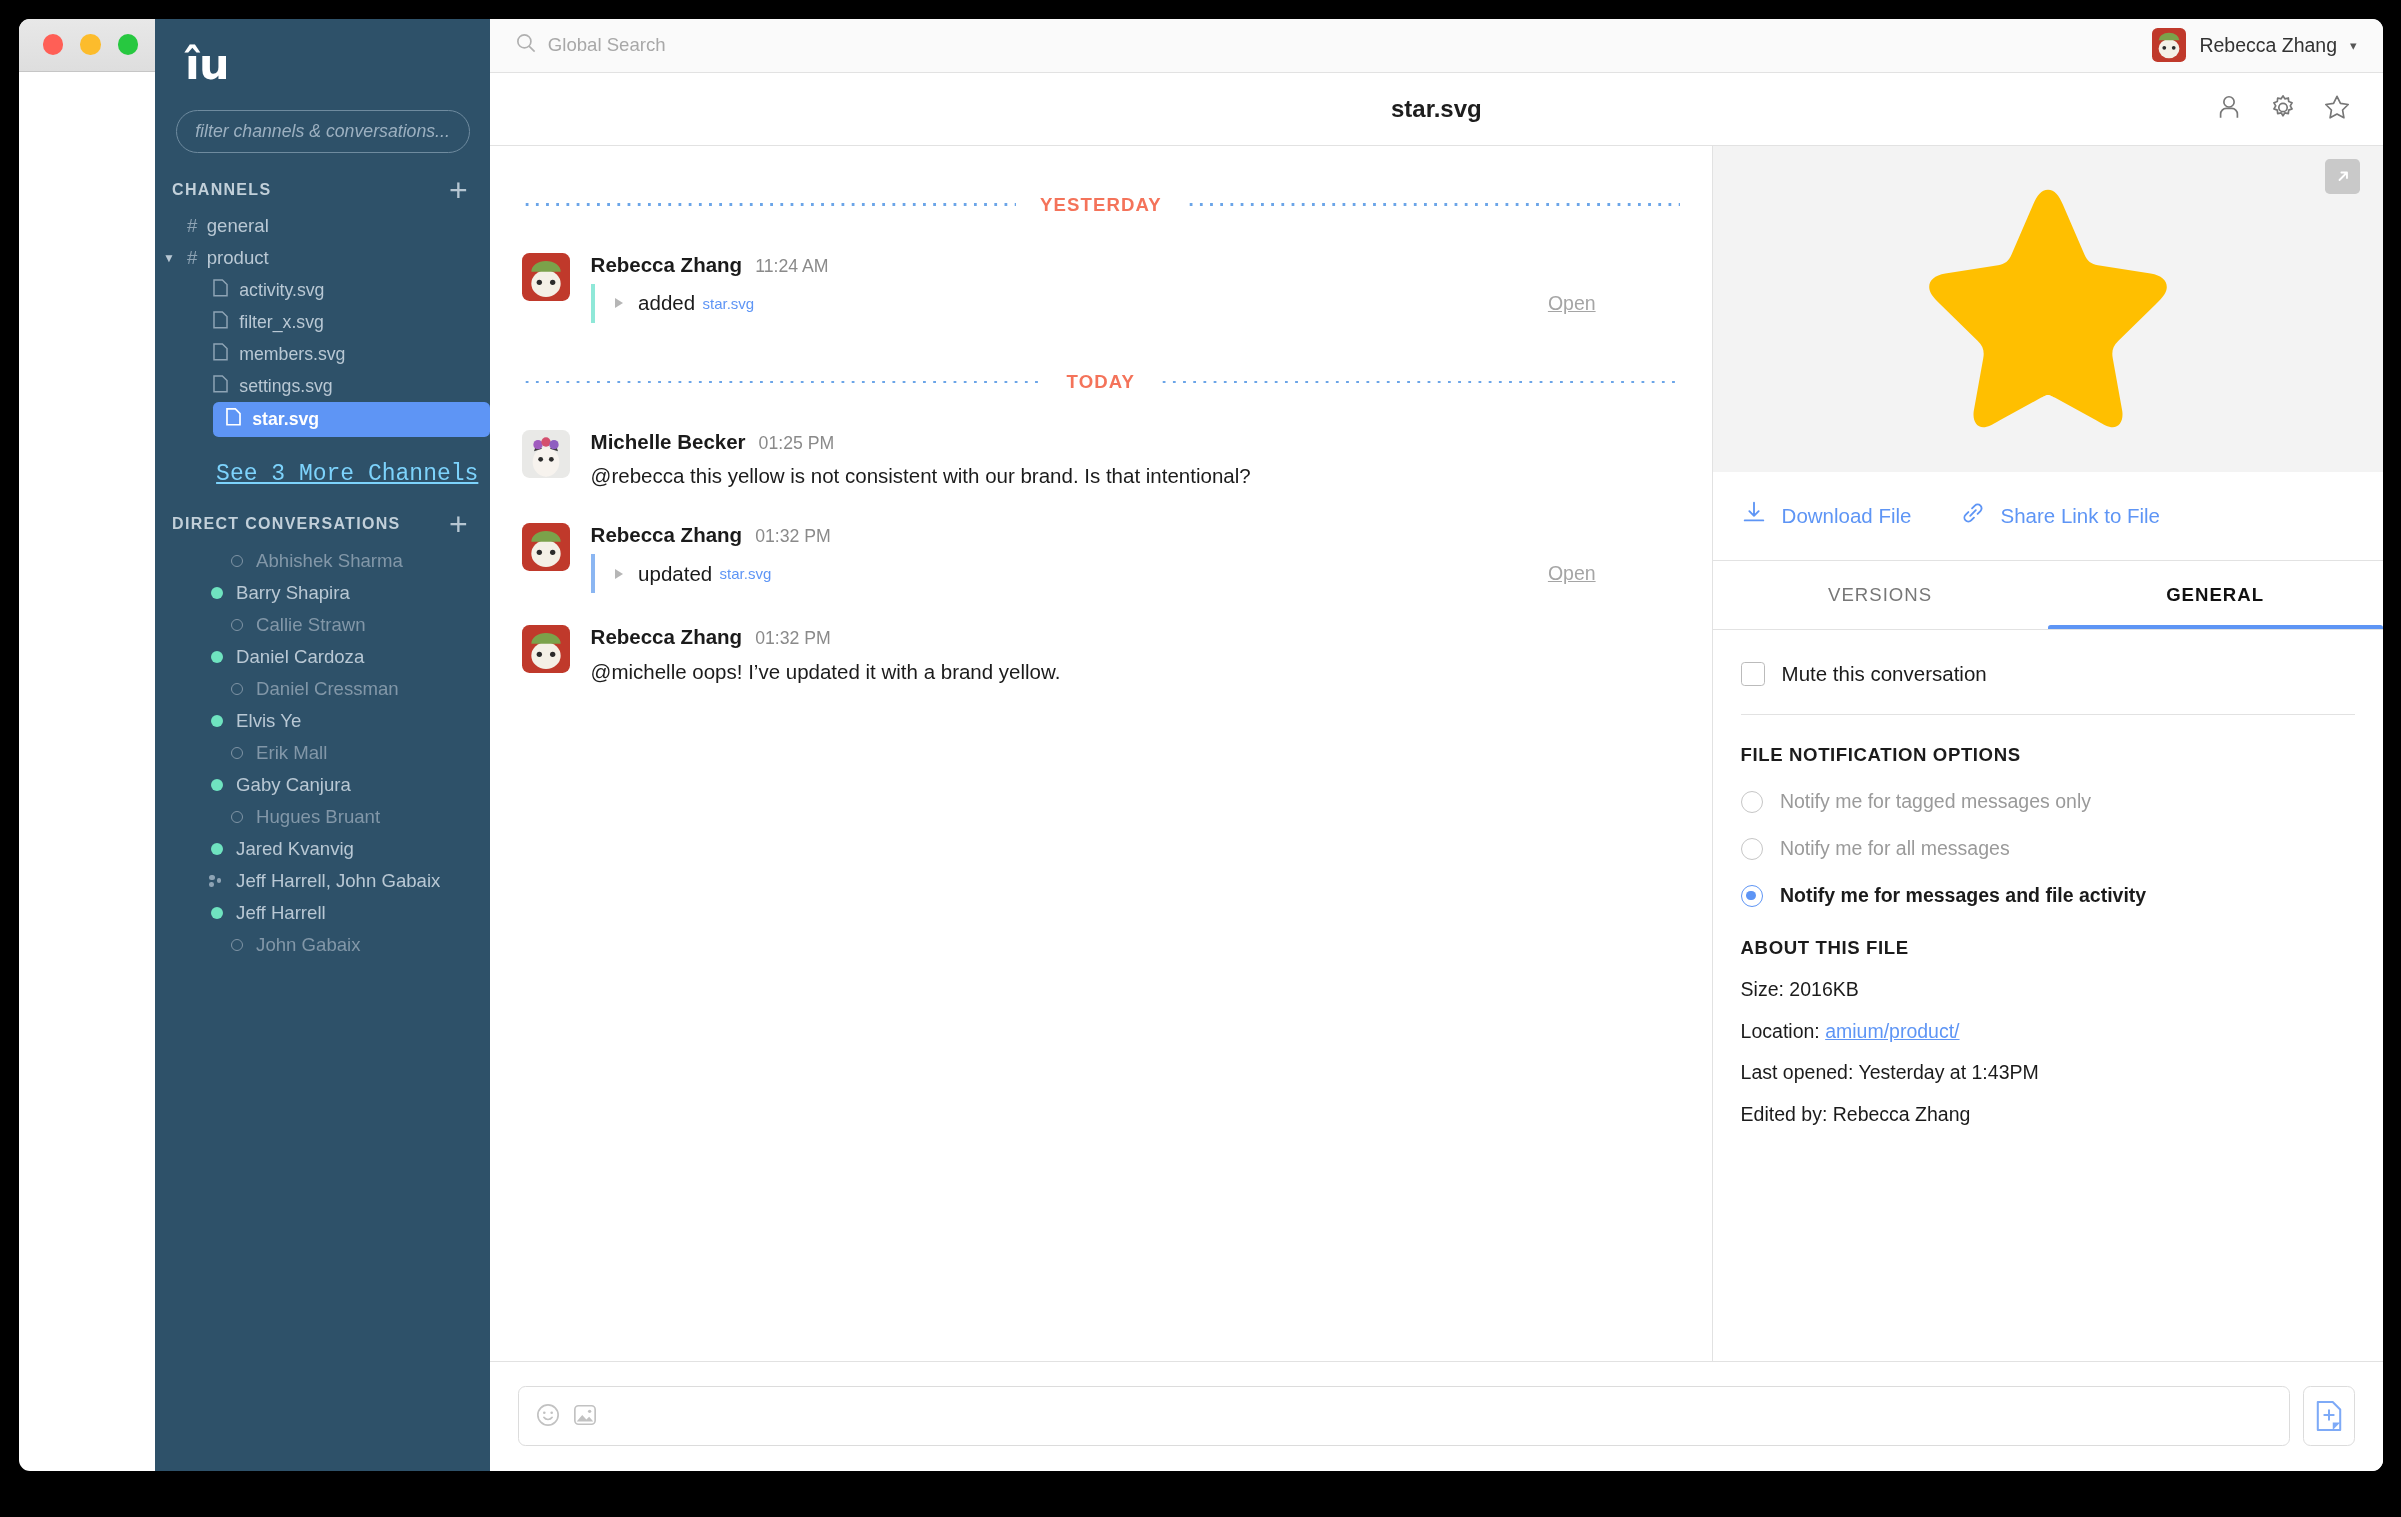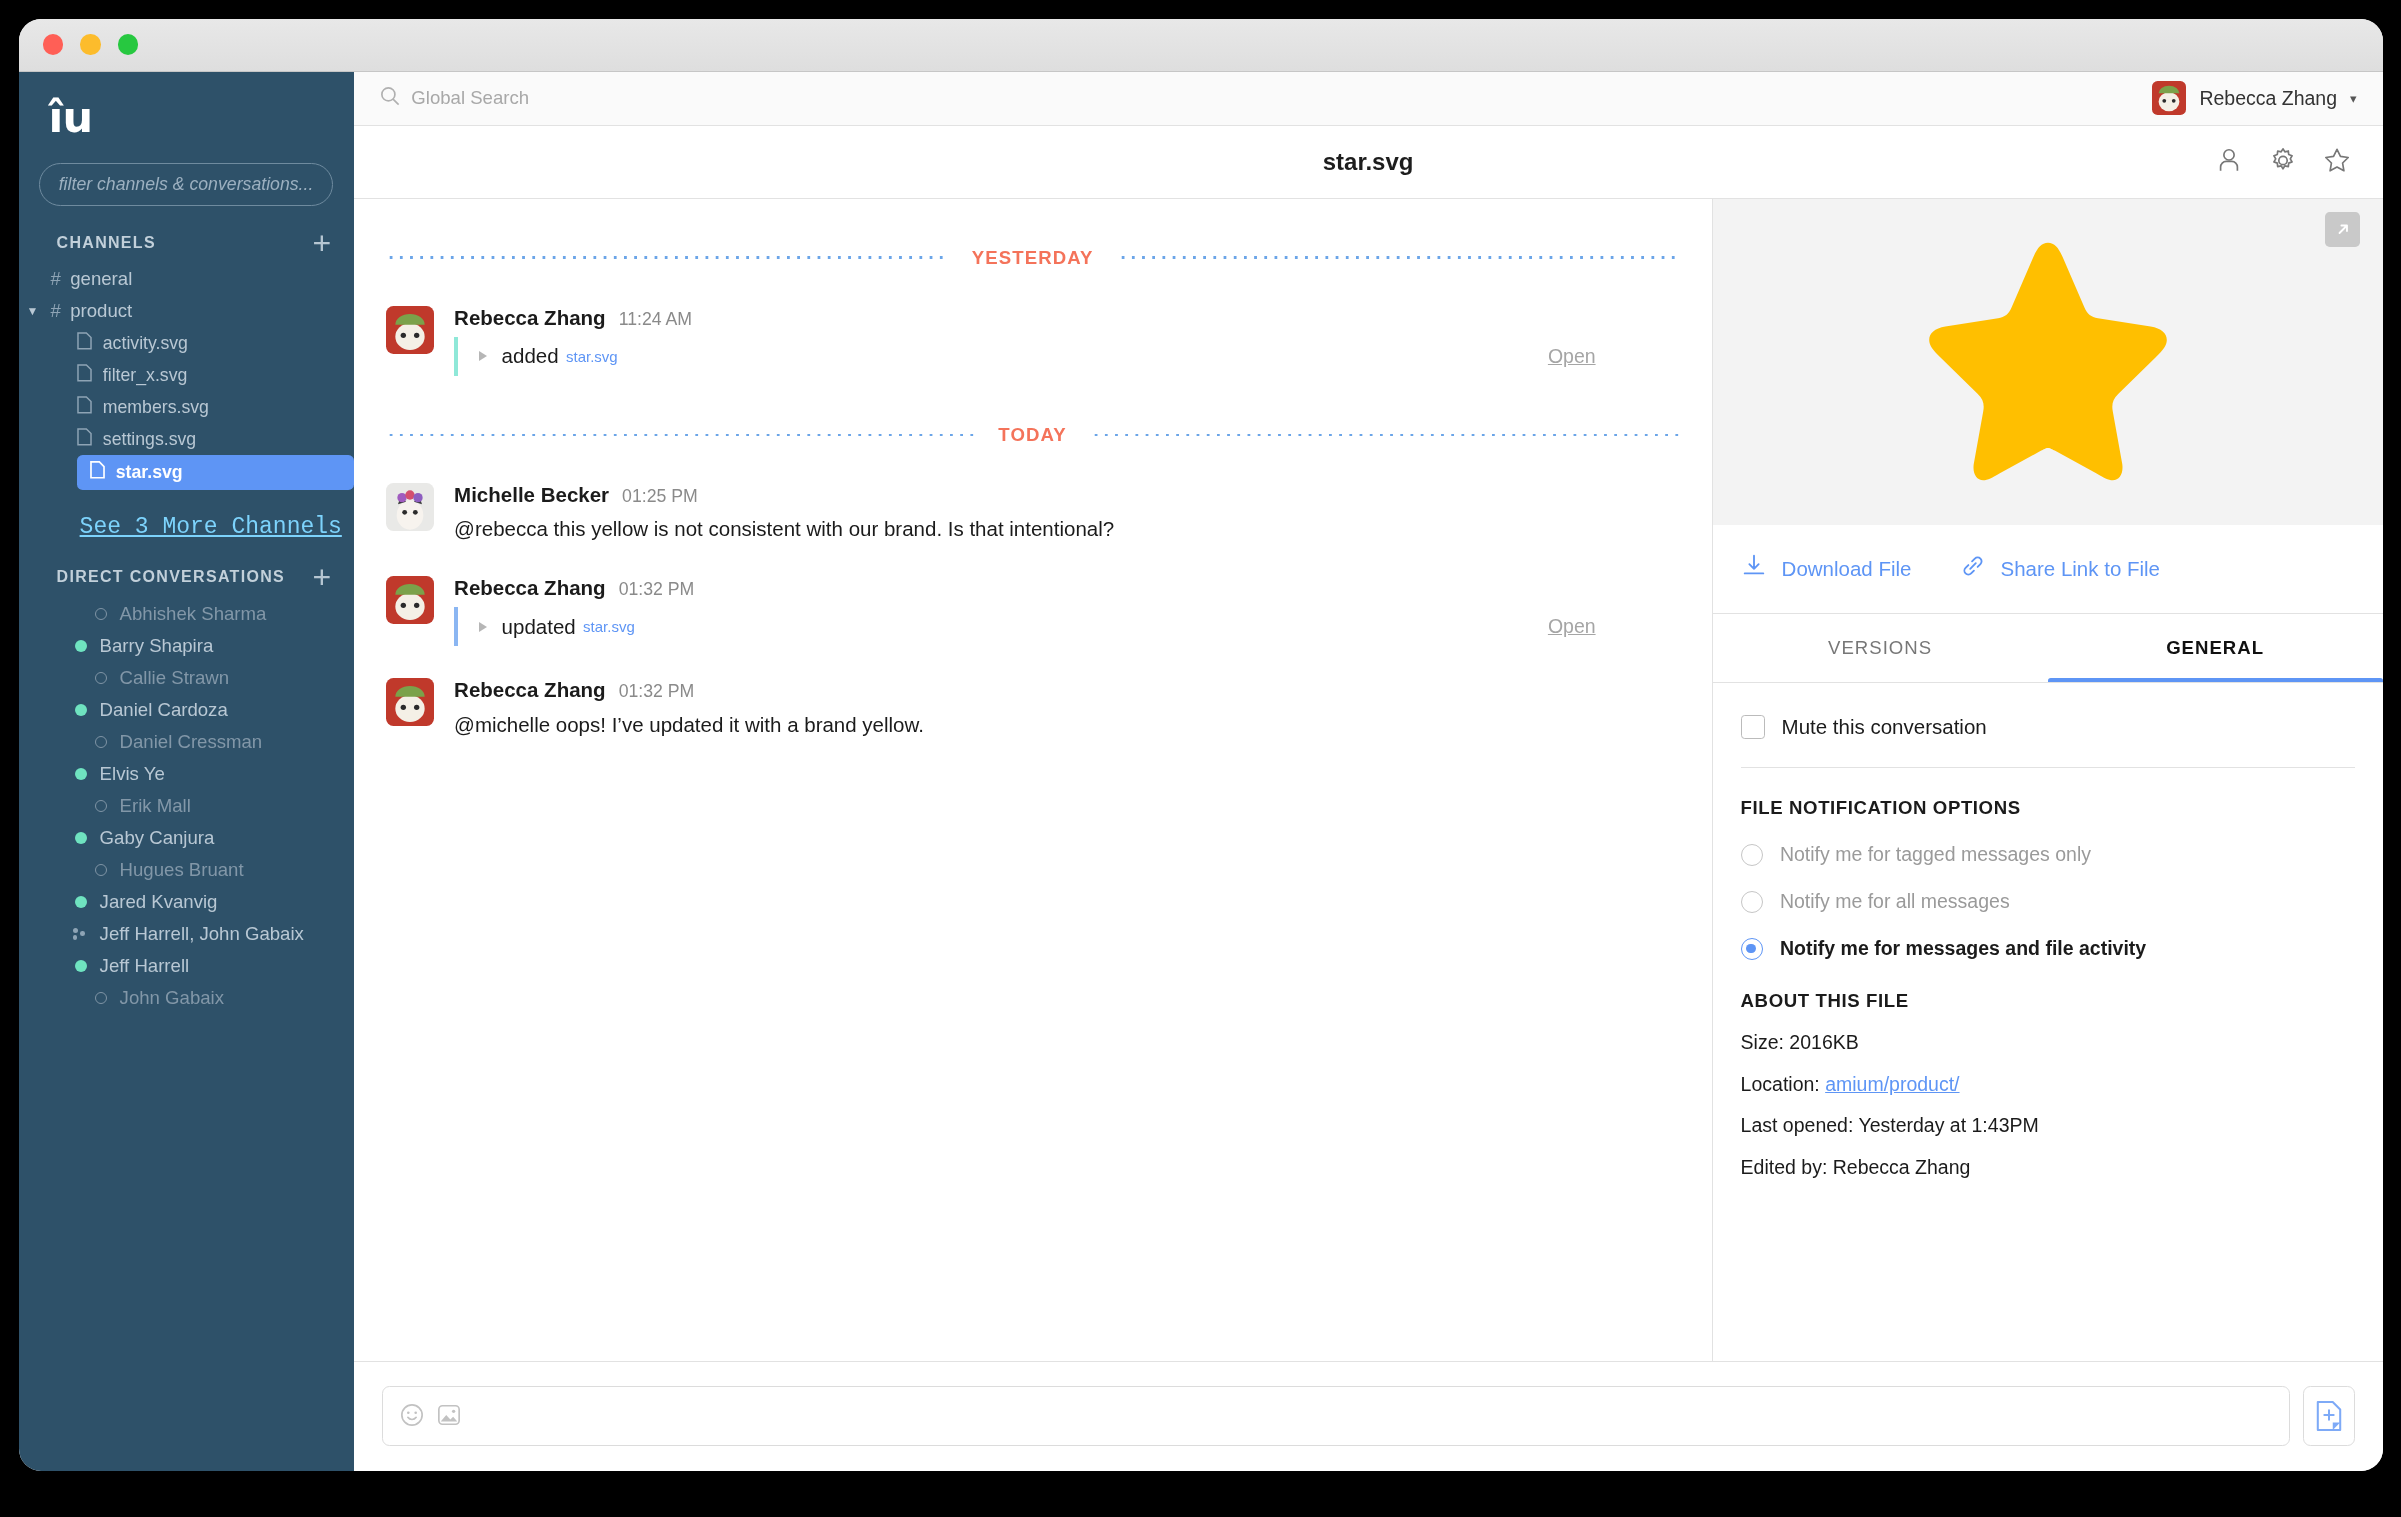--- a/index.html
+++ b/index.html
@@ -7,25 +7,25 @@
     width: 2401px; height: 1517px;
     background: #000;
     font-family: "Liberation Sans", sans-serif;
     overflow: hidden;
   }
   .window {
     position: absolute;
     left: 18.6px; top: 18.6px;
     width: 2364px; height: 1452px;
     background: #fff;
-    border-radius: 22px;
+    border-radius: 11px;
     overflow: hidden;
     box-shadow: 0 7.4px 37px rgba(0,0,0,0.35);
     display: flex;
-    flex-direction: column;
+    flex-direction: row;
   }
   
   .titlebar {
     height: 53px;
     background: linear-gradient(#e8e8e8, #dedede);
     border-bottom: 0.9px solid #c6c6c6;
     display: flex; align-items: center;
     padding-left: 24px;
     flex: 0 0 auto;
   }
@@ -60,21 +60,21 @@
     color: #c8d4dd; font-size: 17.7px; font-style: italic; width: 100%;
     font-family: "Liberation Sans", sans-serif;
   }
   .filter-box input::placeholder { color: #9cb0c0; font-style: italic; }
 
   .sec-head {
     display: flex; align-items: center; justify-content: space-between;
     padding: 26px 22.3px 9.3px 17px;
   }
   .sec-head .label {
-    color: #c2d0da; font-size: 16px; letter-spacing: 1.3px; font-weight: 600; margin-left: 21px;
+    color: #c2d0da; font-size: 16px; letter-spacing: 1.3px; font-weight: 600;
   }
   .plus {
     color: #b6c6d2; font-size: 32px; line-height: 22.3px; font-weight: 300;
     cursor: pointer; user-select: none;
   }
   .nav-item {
     display: flex; align-items: center;
     height: 32px;
     color: #b9c8d4; font-size: 18.6px;
     padding-left: 32px;

